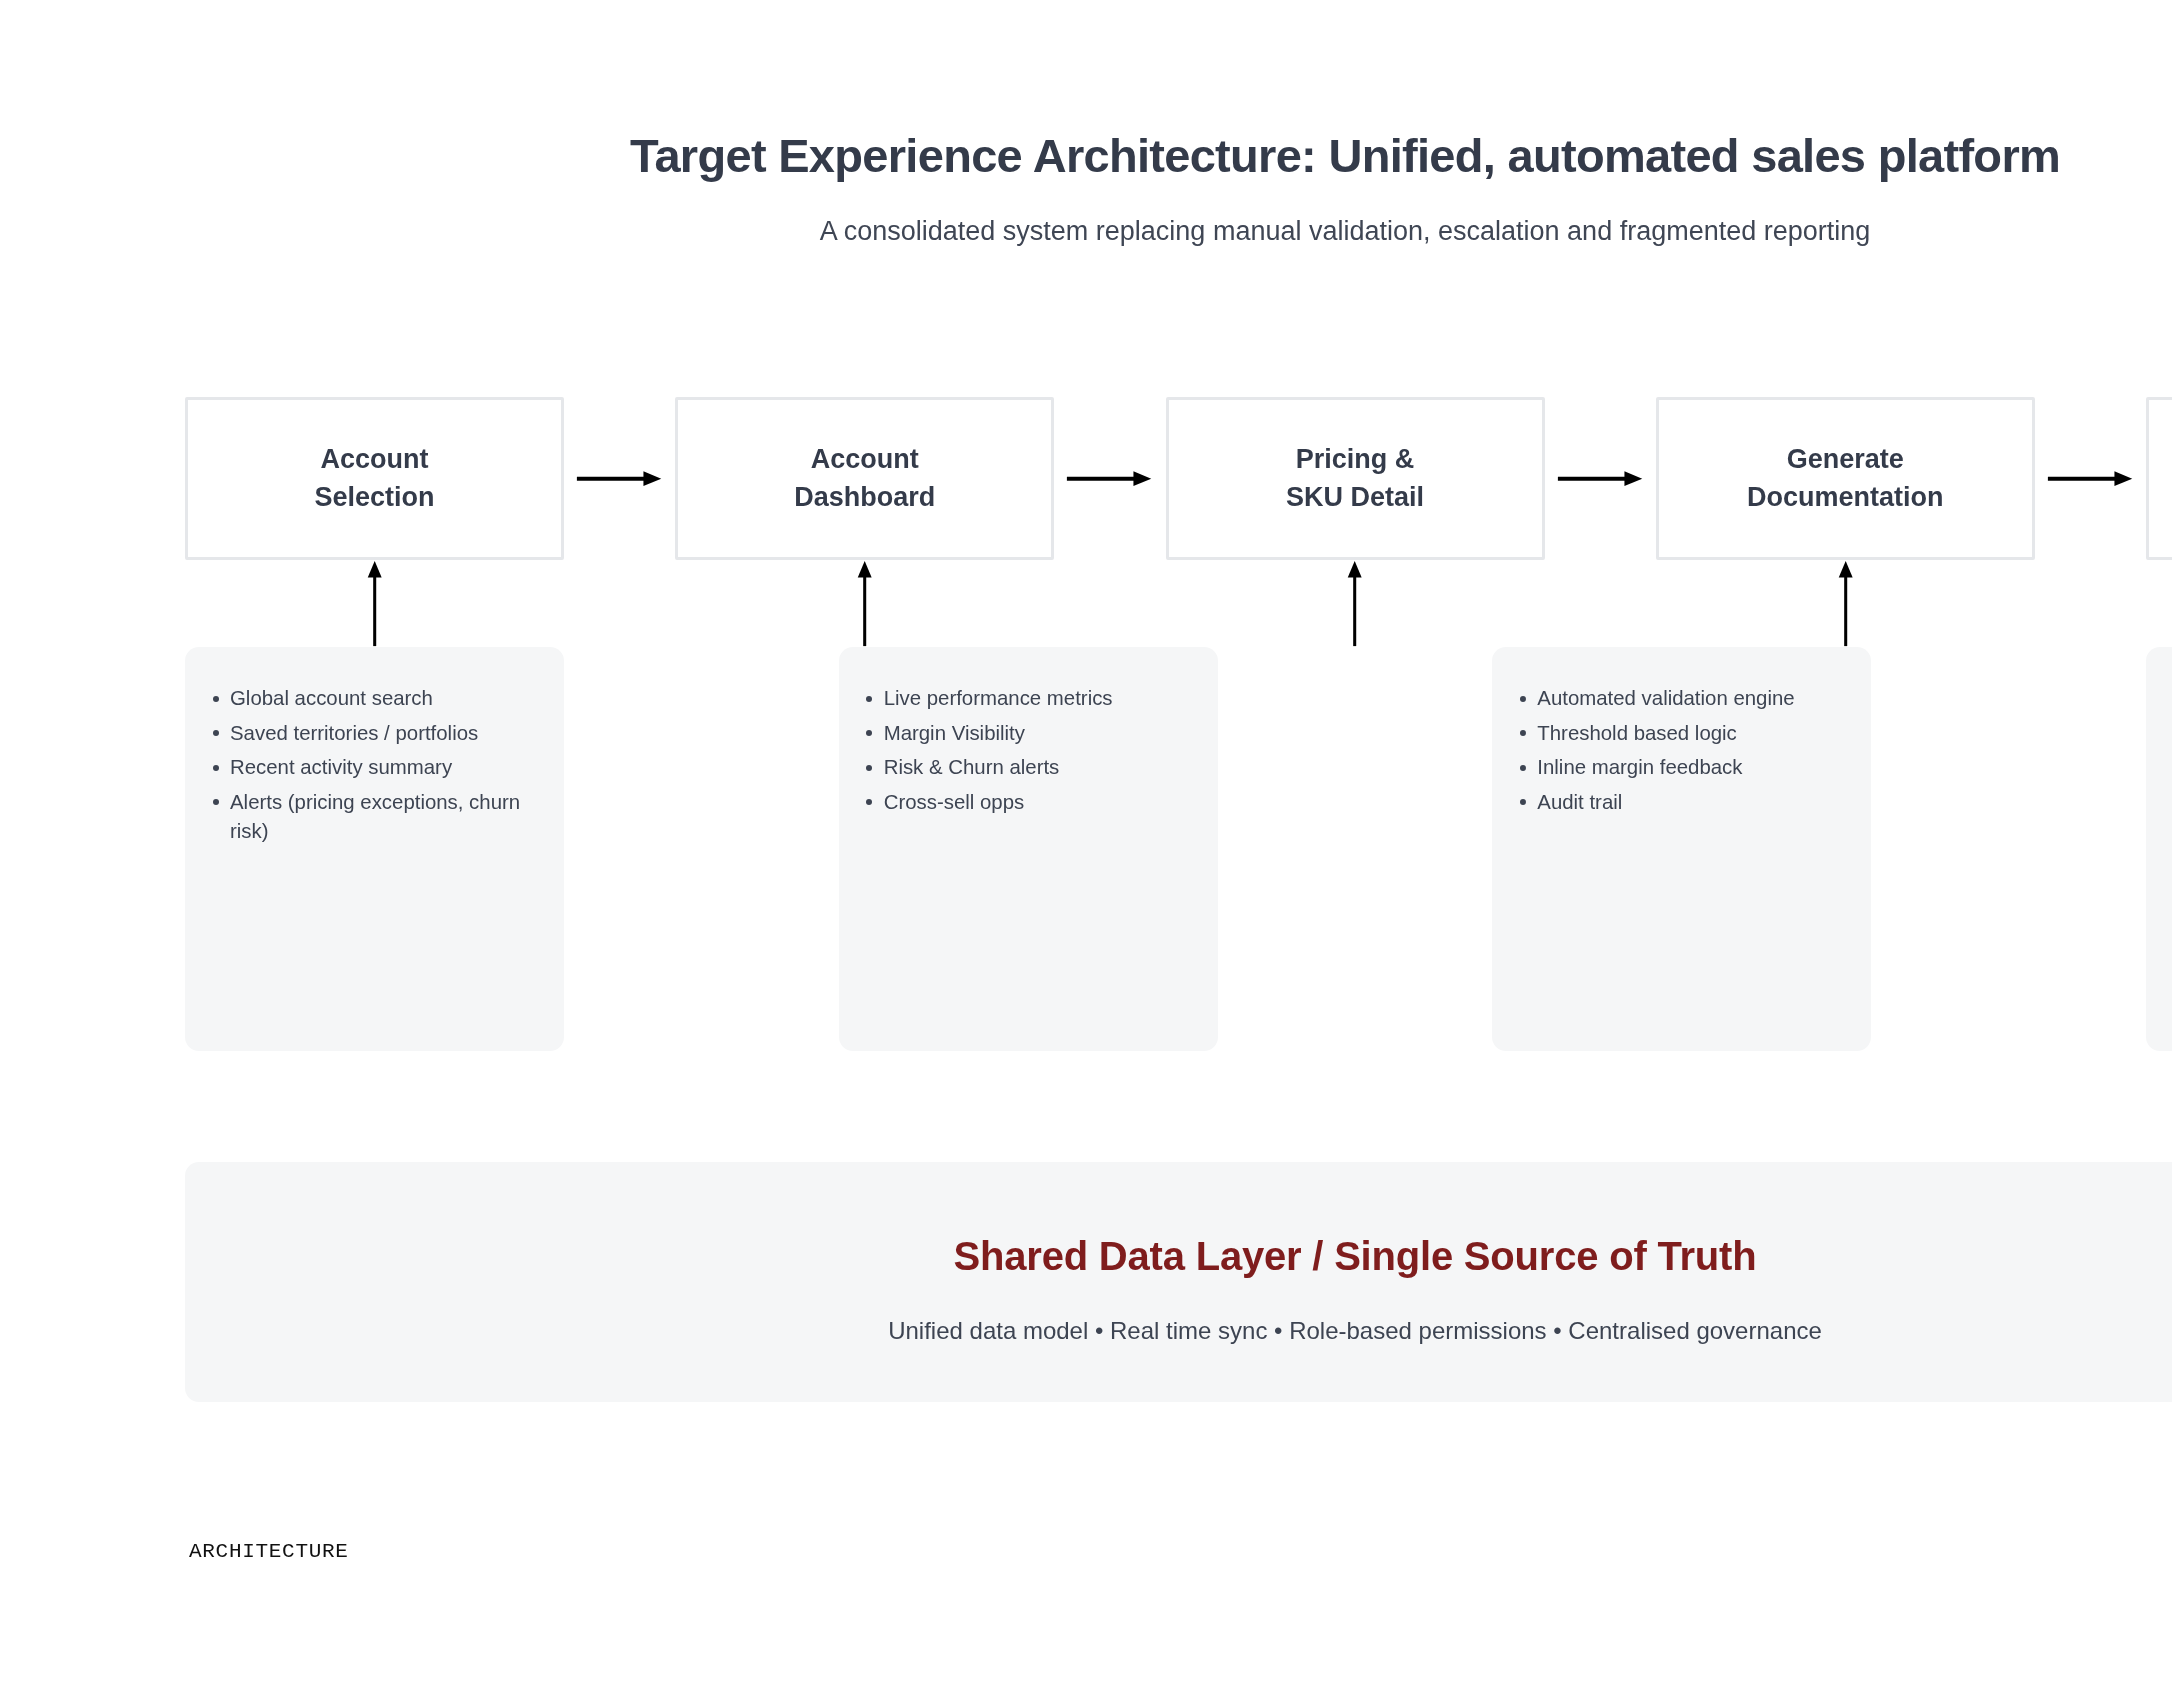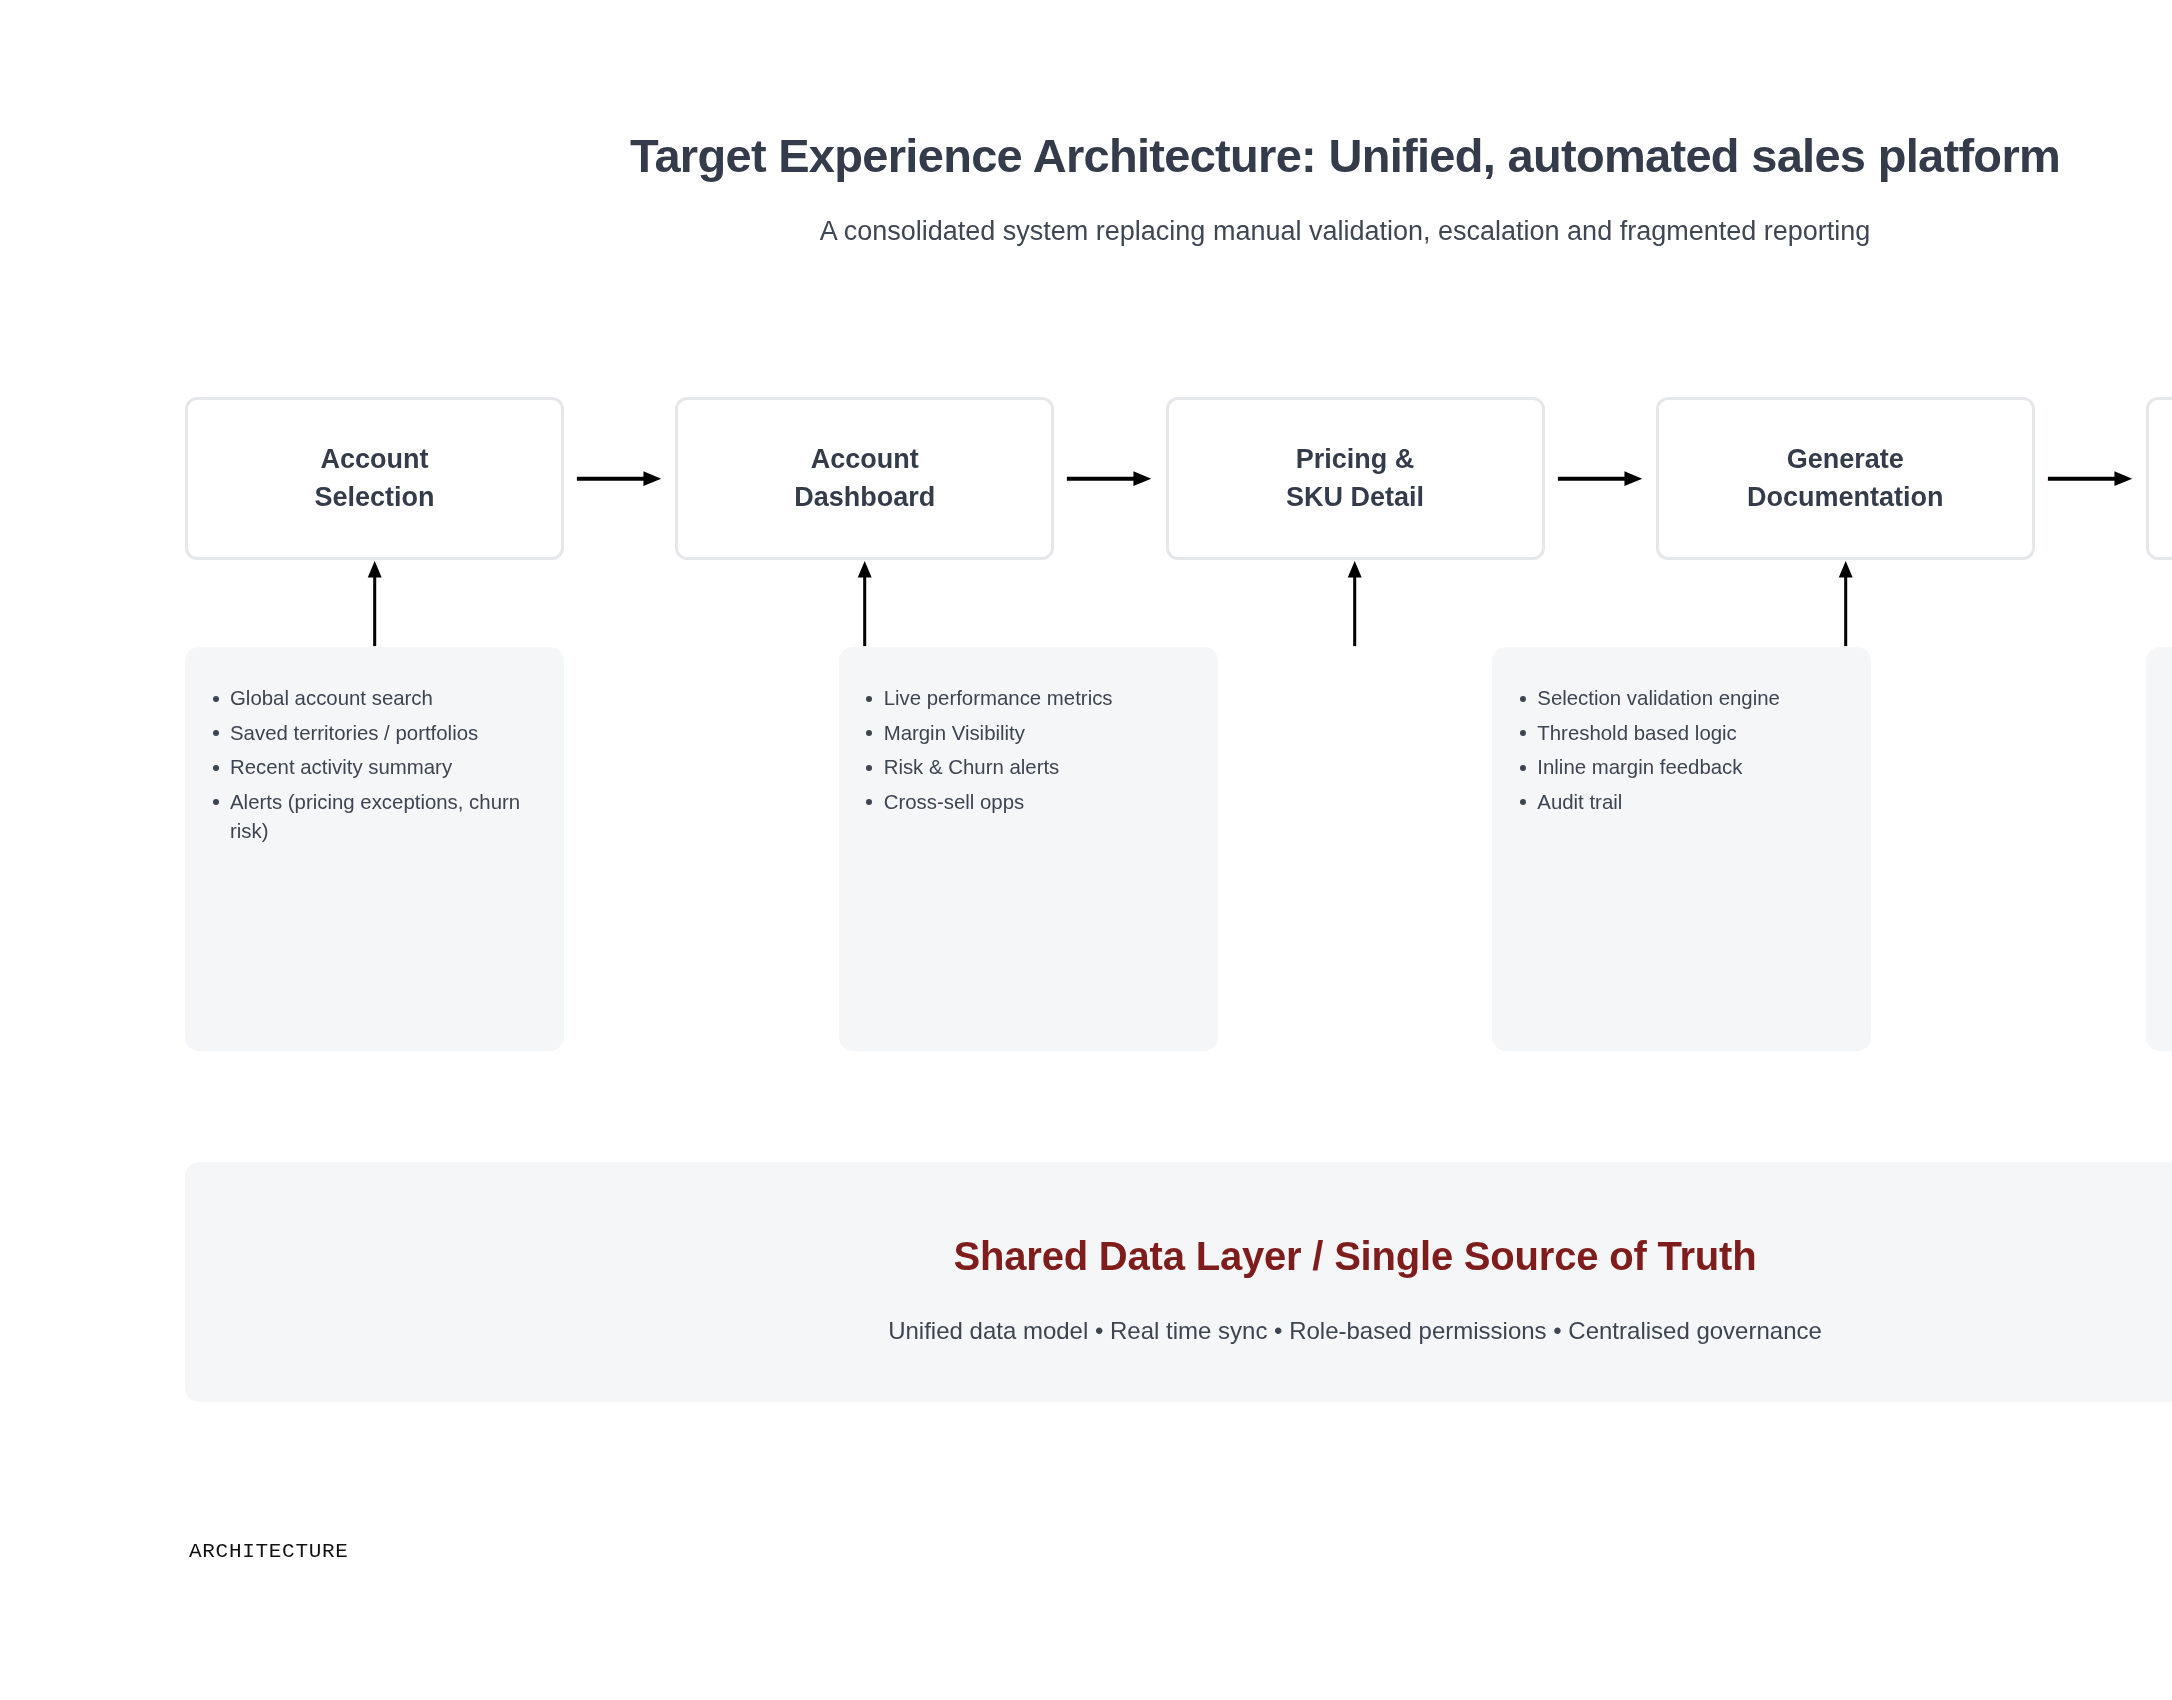--- a/index.html
+++ b/index.html
@@ -49,21 +49,21 @@
     height: 163px;
     display: flex;
     align-items: center;
     justify-content: space-between;
   }
   .stage-box {
     width: 379px;
     height: 163px;
     box-sizing: border-box;
     border: 3px solid #e5e7ea;
-    border-radius: 12px;
+    border-radius: 2px;
     background: #ffffff;
     display: flex;
     align-items: center;
     justify-content: center;
     flex: 0 0 auto;
   }
   .stage-title {
     font-size: 27px;
     font-weight: 700;
     color: #343b4a;
@@ -313,21 +313,21 @@
     <ul>
       <li>Live performance metrics</li>
       <li>Margin Visibility</li>
       <li>Risk &amp; Churn alerts</li>
       <li>Cross-sell opps</li>
     </ul>
   </div>
 
   <div class="detail-panel">
     <ul>
-      <li>Selection validation engine</li>
+      <li>Automated validation engine</li>
       <li>Threshold based logic</li>
       <li>Inline margin feedback</li>
       <li>Audit trail</li>
     </ul>
   </div>
 
 
   <div class="detail-panel">
     <ul>
       

